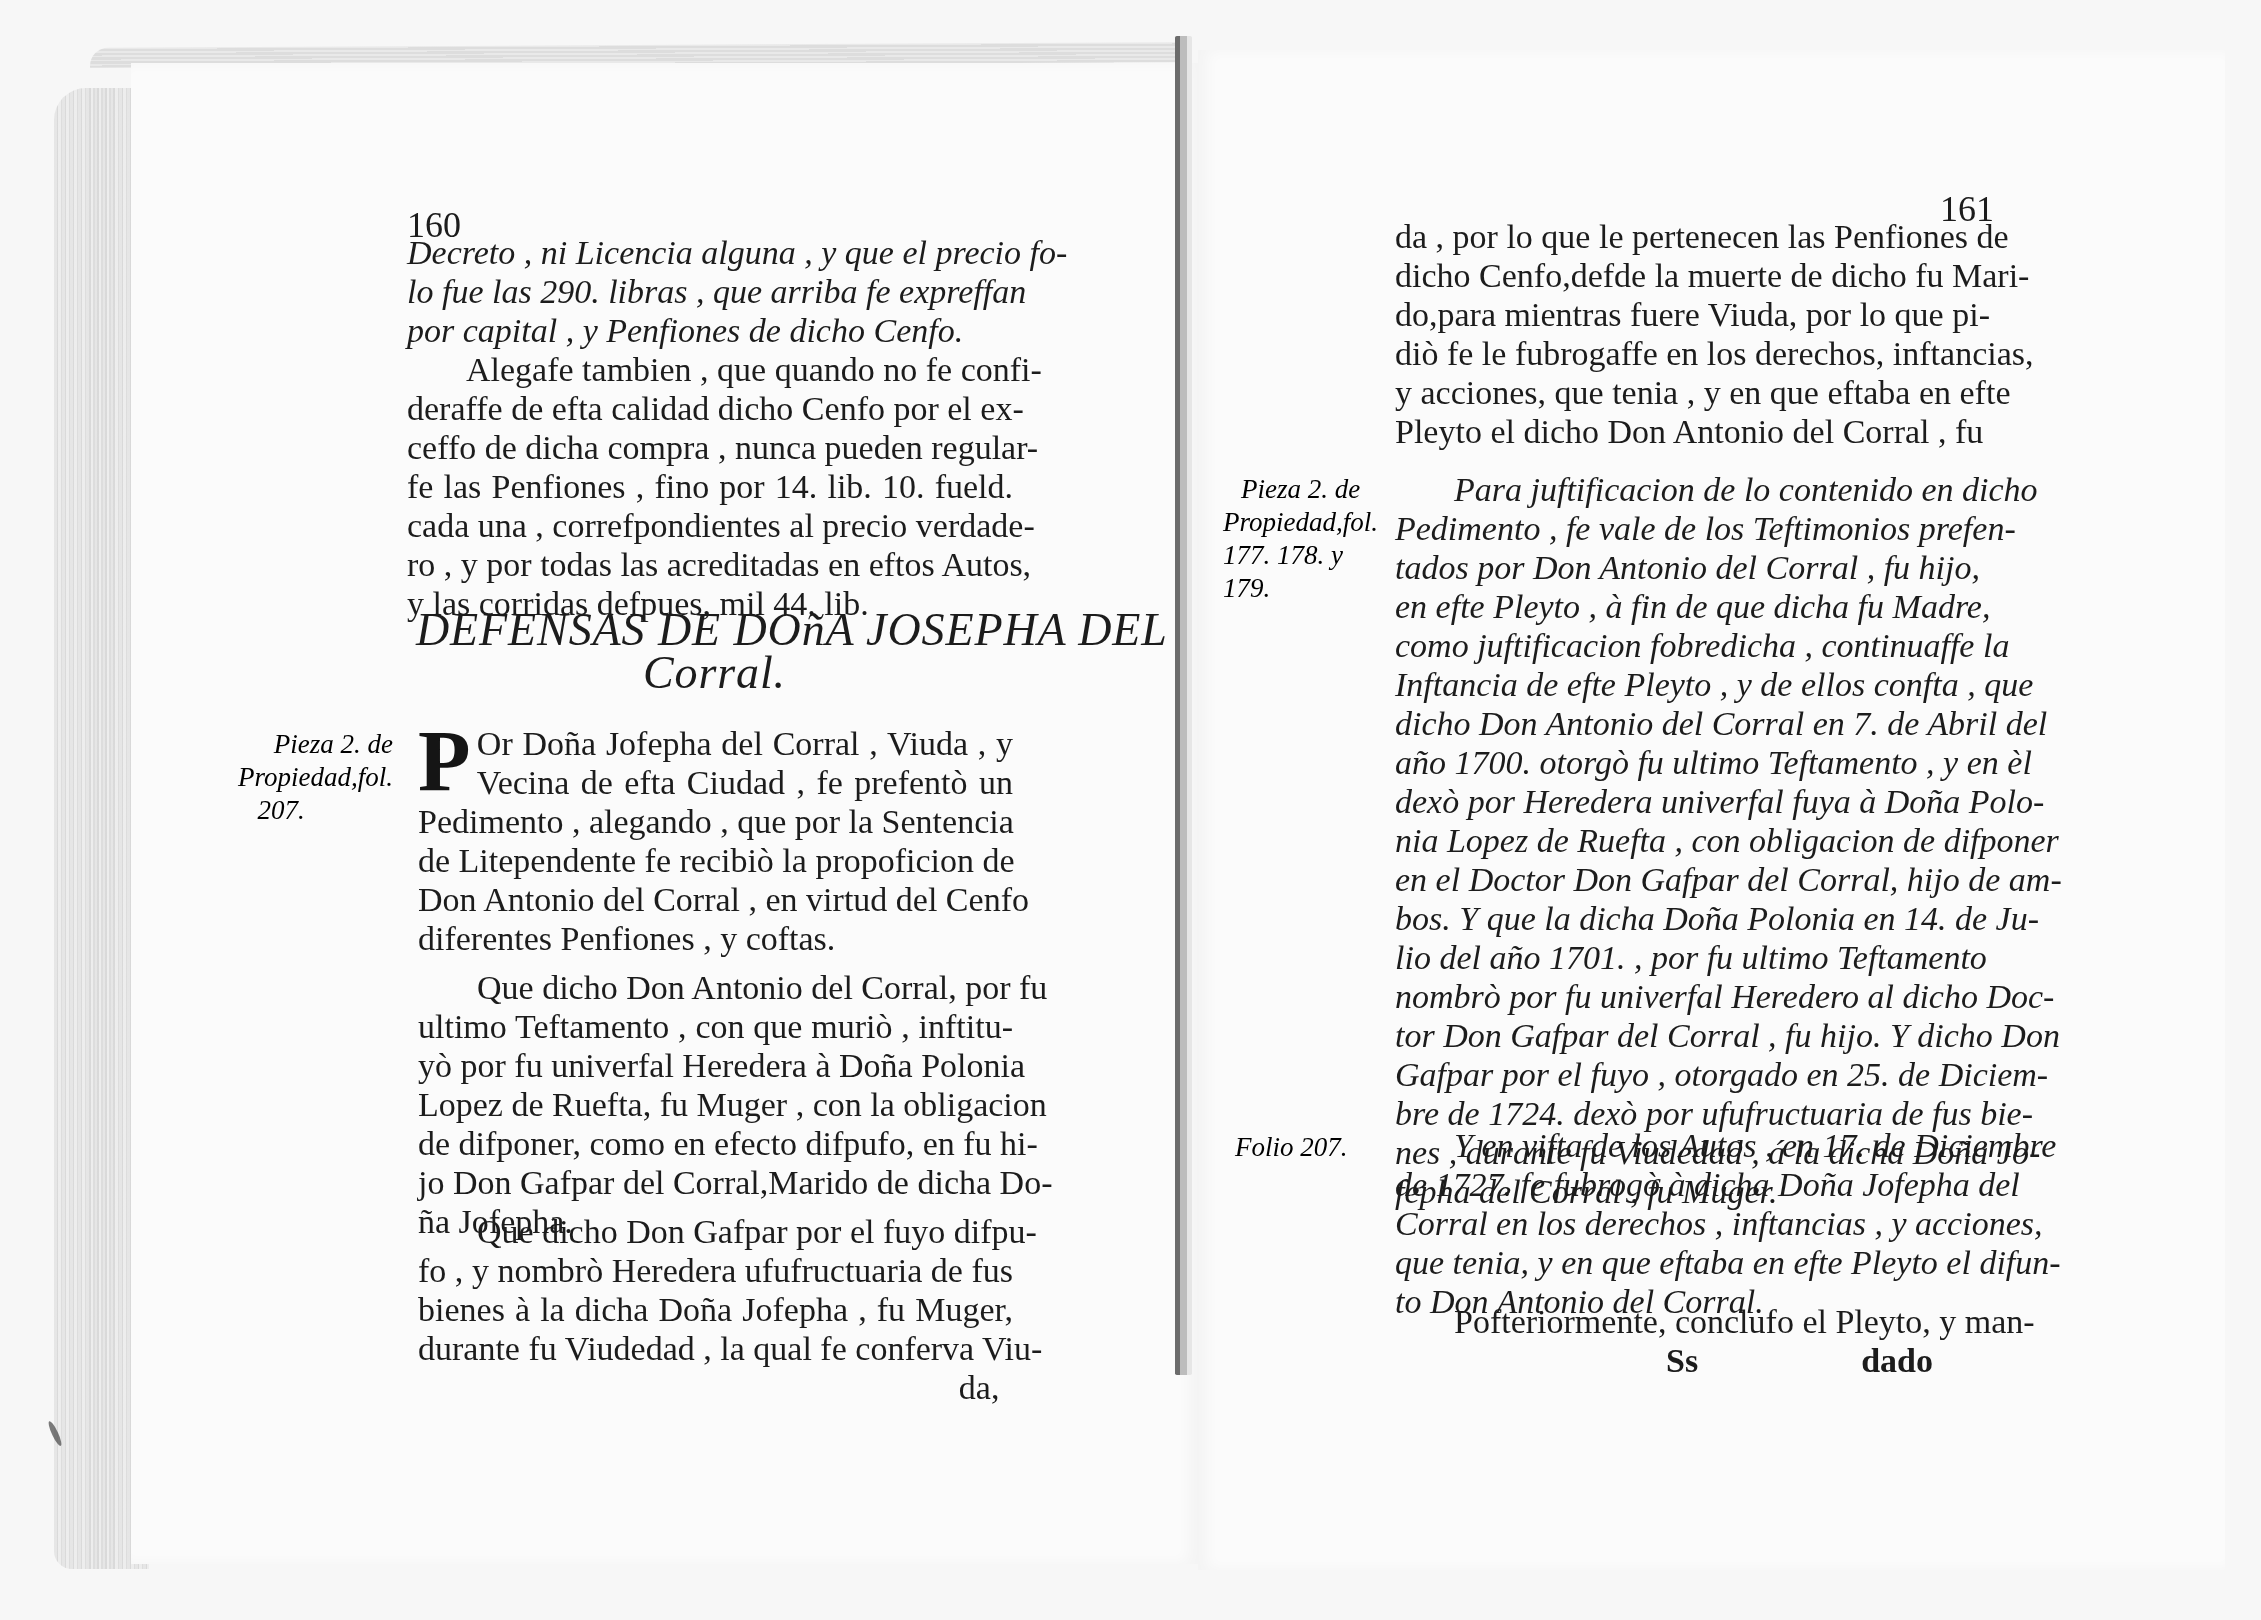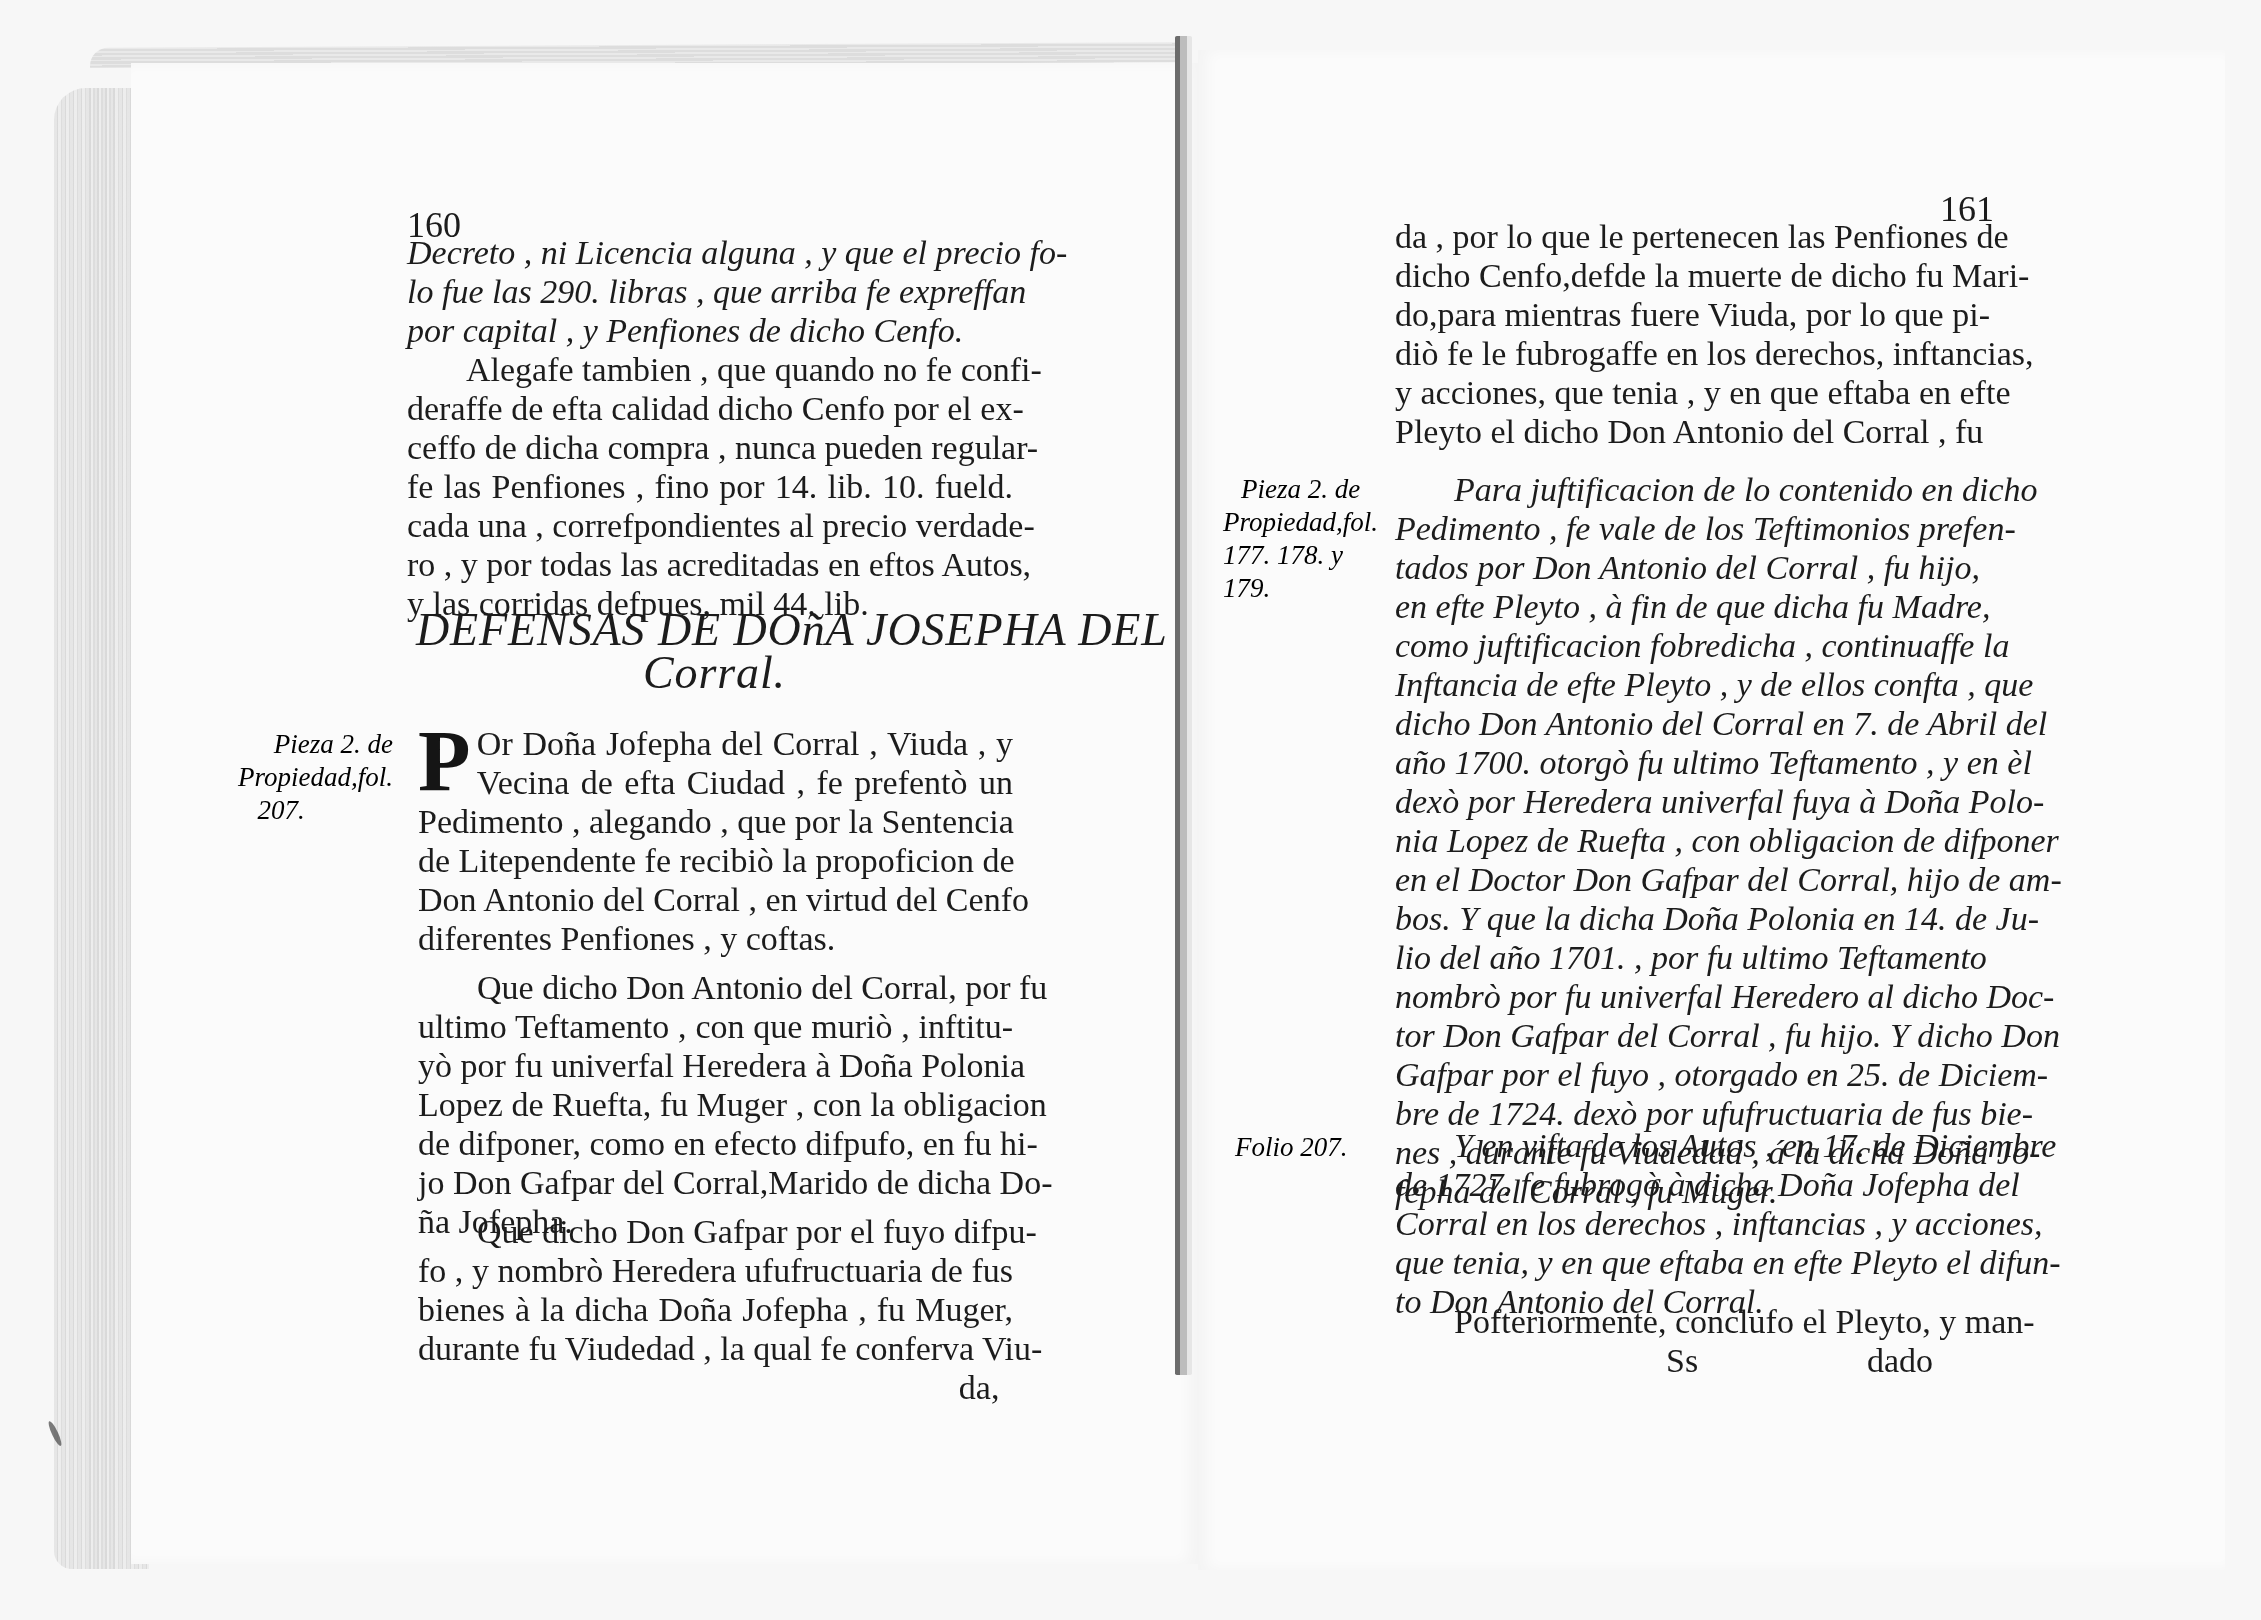--- a/index.html
+++ b/index.html
@@ -55,21 +55,21 @@
     }
     .margin-note {
       position: absolute; font-style: italic; font-size: 27px; line-height: 33px;
       text-align: right; color: #000000;
     }
     .margin-note.left-align { text-align: left; }
     .dropcap {
       float: left; font-size: 86px; line-height: 68px; margin: 2.7px 6.3px 0 0;
       font-weight: bold; color: #151515;
     }
-    .catchword-row { display: flex; justify-content: space-between; }
+    .catchword-row { display: flex; justify-content: space-between; font-weight: bold; }
     .smudge { position: absolute; background: #444; border-radius: 50%; opacity: 0.7; }
   </style>
 </head>
 <body>
 
 <div class="book-top-edge"></div>
 <div class="book-edge"></div>
 <div class="page page-left"></div>
 <div class="page page-right"></div>
 <div class="gutter"></div>

